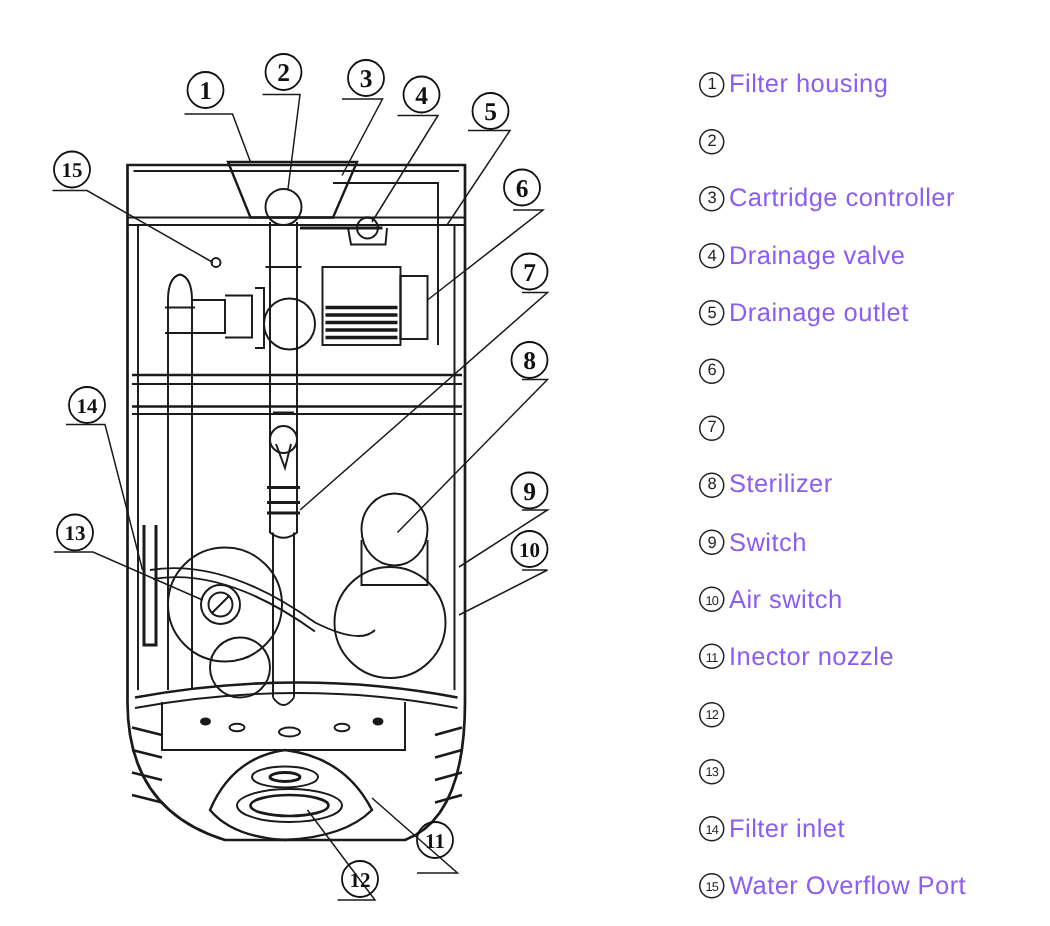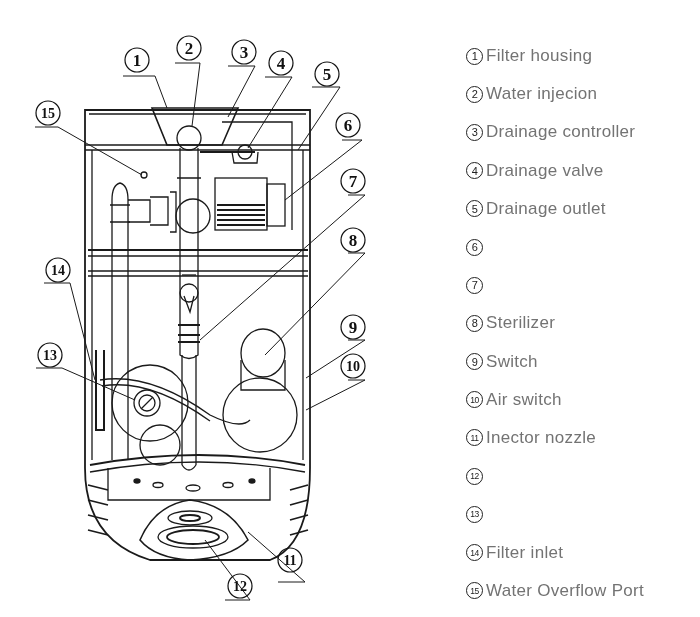--- a/index.html
+++ b/index.html
@@ -2,21 +2,21 @@
 <html><head>
 <meta charset="utf-8">
 <style>
   html, body { margin:0; padding:0; background:#ffffff; }
   body { width:700px; height:617px; position:relative; overflow:hidden; font-family:"Liberation Sans", sans-serif; }
   #diagram { position:absolute; left:0; top:0; width:460px; height:617px; }
   #legend { position:absolute; left:466px; top:37px; width:234px; }
   .legend-item { display:flex; align-items:center; height:38.2px; }
   .legend-num { display:inline-flex; align-items:center; justify-content:center; width:17px; height:17px; border:1.3px solid #222; border-radius:50%; font-size:11px; color:#222; box-sizing:border-box; margin-right:3px; flex:0 0 auto; letter-spacing:-0.5px; }
   .legend-num.two { font-size:8.5px; }
-  .legend-label { font-size:17px; color:#737373; white-space:nowrap; letter-spacing:0.3px;text-align:center; }
+  .legend-label { font-size:17px; color:#8b5cf6; white-space:nowrap; letter-spacing:0.3px;text-align:center; }
   .callout-text { font-family:"Liberation Serif", serif; font-size:17px; font-weight:bold; fill:#111; }
   .callout-text.two { font-size:14px; }
 </style>
 </head>
 <body>
 
 <svg id="diagram" viewBox="0 0 460 617" xmlns="http://www.w3.org/2000/svg">
   <g fill="none" stroke="#1a1a1a" stroke-width="1.3">
 
     <path d="M85 110 L85 468 Q85 540 150 560 L270 560 Q310 545 310 468 L310 110 Z" stroke-width="1.8"></path>
@@ -186,25 +186,24 @@
   </g>
 </svg>
 
 <div id="legend">
     <div class="legend-item">
       <span class="legend-num">1</span>
       <span class="legend-label">Filter housing</span>
     </div>
     <div class="legend-item">
       <span class="legend-num">2</span>
-      <span class="legend-label">Water injecion</span>
     </div>
     <div class="legend-item">
       <span class="legend-num">3</span>
-      <span class="legend-label">Drainage controller</span>
+      <span class="legend-label">Cartridge controller</span>
     </div>
     <div class="legend-item">
       <span class="legend-num">4</span>
       <span class="legend-label">Drainage valve</span>
     </div>
     <div class="legend-item">
       <span class="legend-num">5</span>
       <span class="legend-label">Drainage outlet</span>
     </div>
     <div class="legend-item">

